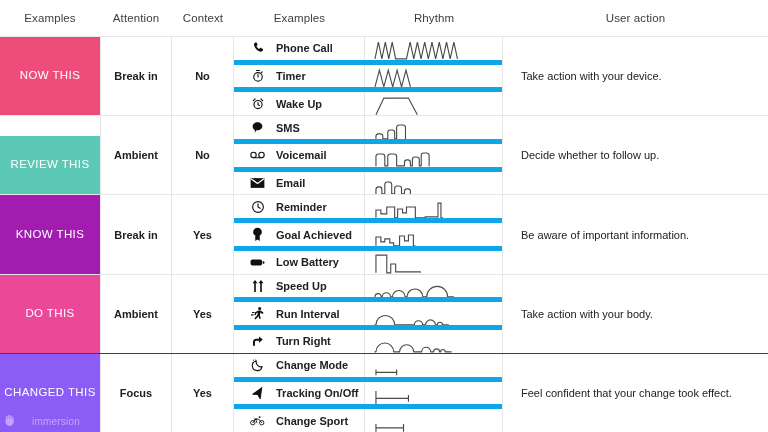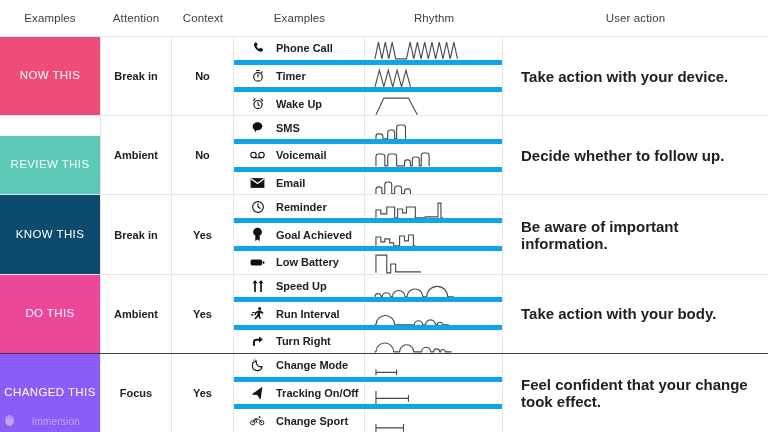--- a/index.html
+++ b/index.html
@@ -78,21 +78,21 @@
     width: 138px; flex: 0 0 138px;
     display: flex; align-items: center;
     padding-left: 8px; height: 100%;
   }
   .rhy-cell svg { display: block; }
 
   .act-cell {
     flex: 1 1 auto;
     display: flex; align-items: center;
     padding-left: 18px;
-    font-size: 15px; font-weight: bold; color: #202124;
+    font-size: 11px; font-weight: normal; color: #202124;
   }
 
   
   .watermark {
     position: absolute; left: 4px; bottom: 2px;
     display: flex; align-items: center; gap: 18px;
     opacity: .45;
   }
   .wm-text { color: #ffffff; font-size: 10px; letter-spacing: .2px; }
 </style>
@@ -223,21 +223,21 @@
             <div class="rhy-cell">
               <svg width="128" height="34" viewBox="0 0 130 34">
                 <path d="M3 28 L3 23.6 Q3 21 5.6 21 L6.4 21 Q9 21 9 23.6 L9 28 L12 28 L12 18.6 Q12 16 14.6 16 L16.4 16 Q19 16 19 18.6 L19 28 L22 28 L22 22.6 Q22 20 24.6 20 L26.4 20 Q29 20 29 22.6 L29 28 L32 28 L32 25.5 Q32 23 34.5 23 L35.5 23 Q38 23 38 25.5 L38 28" fill="none" stroke="#4a4a4a" stroke-width="1.15" stroke-linecap="round" stroke-linejoin="round"></path>
               </svg>
             </div>
           </div>
         </div>
         <div class="act-cell">Decide whether to follow up.</div>
       </div>
       <div class="grp">
-        <div class="cat-cell" style="background: #0c4a6e;">
+        <div class="cat-cell" style="background: #a21caf;">
           <div class="cat-label">KNOW THIS</div>
         </div>
         <div class="att-cell">Break in</div>
         <div class="ctx-cell">Yes</div>
         <div class="ex-rhy">
           <div class="ex-row">
             <div class="ex-cell">
               <span class="ex-icon">
                 <svg width="14" height="14" viewBox="0 0 24 24" fill="none" stroke="#111" stroke-width="1.9">
                   <circle cx="12" cy="12" r="9.2"></circle>

